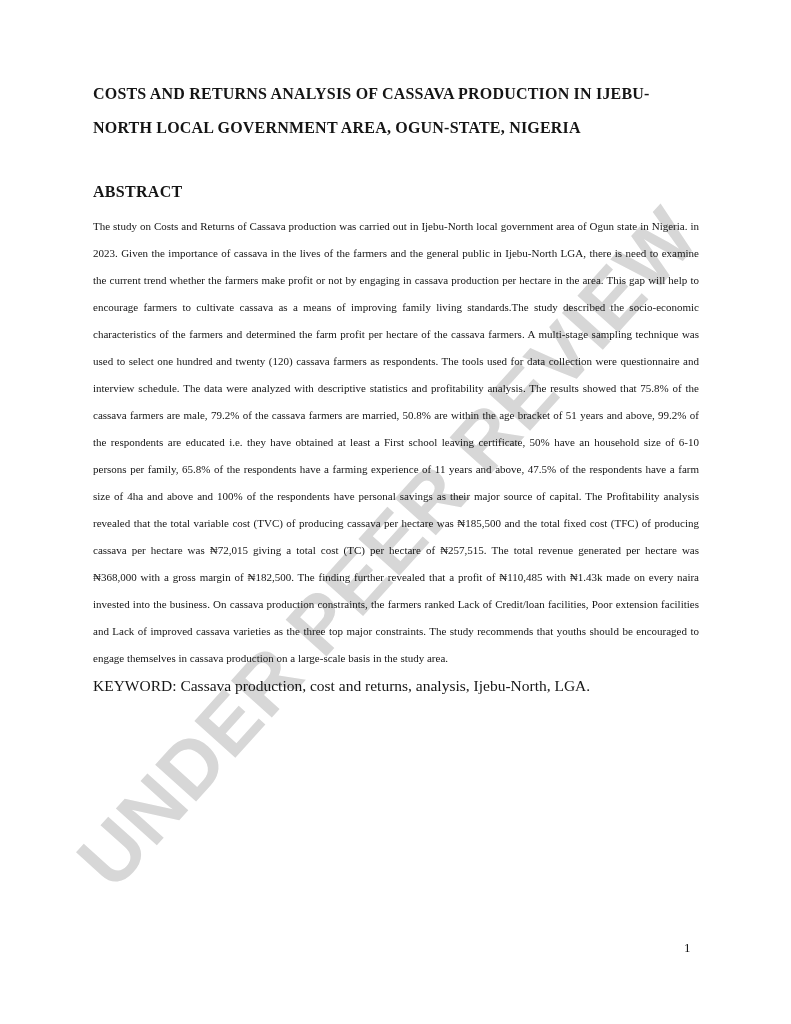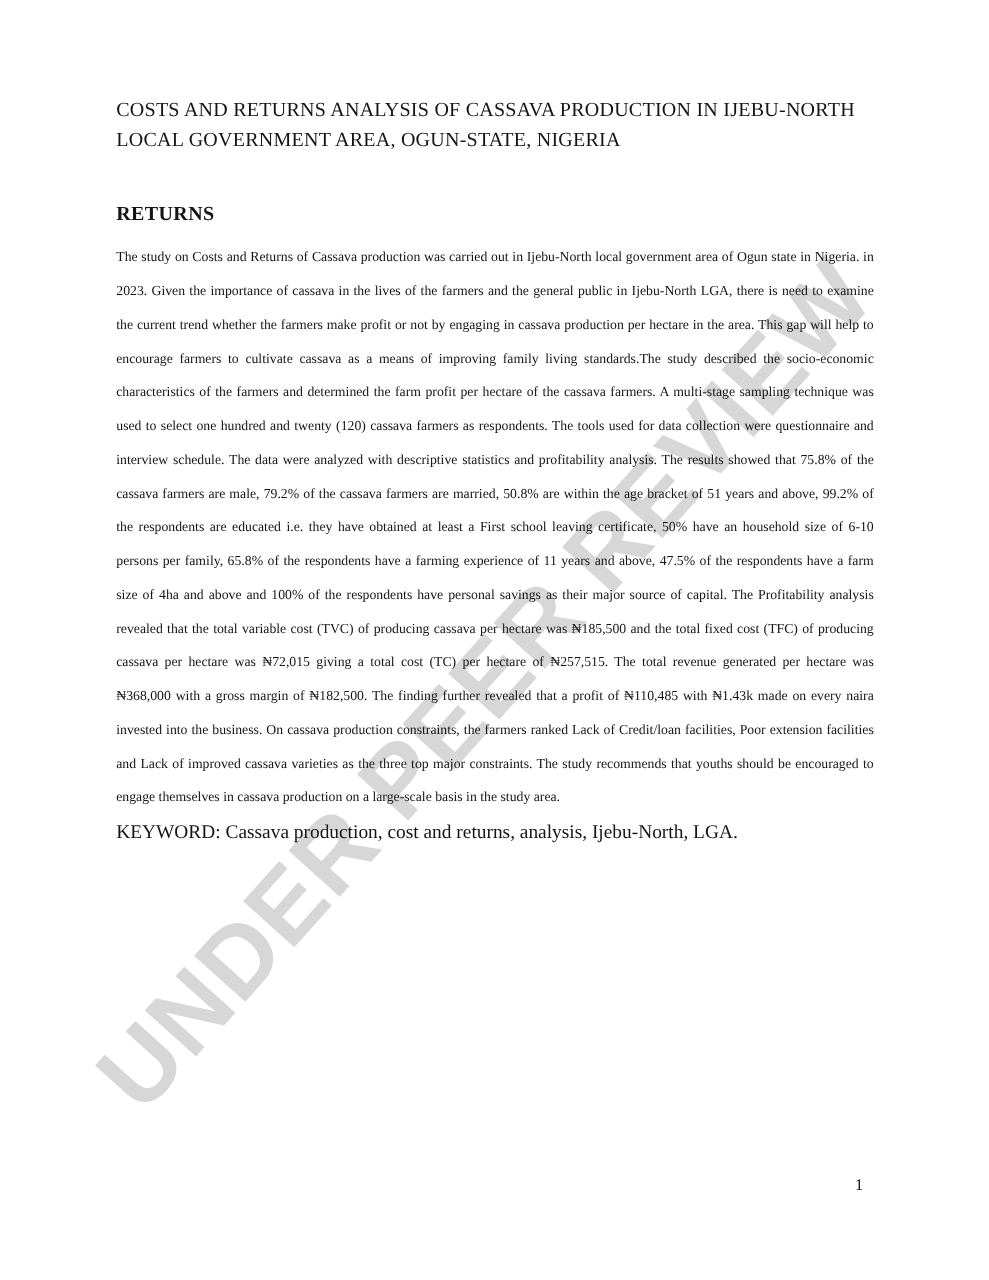--- a/index.html
+++ b/index.html
@@ -31,22 +31,22 @@
     z-index: 0;
     user-select: none;
   }
   .content {
     position: relative;
     z-index: 1;
     padding: 77px 92px 0 93px;
   }
   .doc-title {
     font-size: 16px;
-    line-height: 24px;
-    font-weight: 400;
+    line-height: 34px;
+    font-weight: 700;
     letter-spacing: 0.2px;
     margin: 0;
   }
   .abstract-heading {
     margin-top: 37px;
     font-size: 16px;
     line-height: 20px;
     font-weight: 700;
     letter-spacing: 0.3px;
   }
@@ -75,21 +75,21 @@
 <body>
 
 <div class="page">
 
   <div class="watermark">UNDER PEER REVIEW</div>
 
   <div class="content">
 
     <p class="doc-title">COSTS AND RETURNS ANALYSIS OF CASSAVA PRODUCTION IN IJEBU-NORTH LOCAL GOVERNMENT AREA, OGUN-STATE, NIGERIA</p>
 
-    <div class="abstract-heading">RETURNS</div>
+    <div class="abstract-heading">ABSTRACT</div>
 
     <div class="abstract-text">The study on Costs and Returns of Cassava production was carried out in Ijebu-North local government area of Ogun state in Nigeria. in 2023. Given the importance of cassava in the lives of the farmers and the general public in Ijebu-North LGA, there is need to examine the current trend whether the farmers make profit or not by engaging in cassava production per hectare in the area. This gap will help to encourage farmers to cultivate cassava as a means of improving family living standards.The study described the socio-economic characteristics of the farmers and determined the farm profit per hectare of the cassava farmers. A multi-stage sampling technique was used to select one hundred and twenty (120) cassava farmers as respondents. The tools used for data collection were questionnaire and interview schedule. The data were analyzed with descriptive statistics and profitability analysis. The results showed that 75.8% of the cassava farmers are male, 79.2% of the cassava farmers are married, 50.8% are within the age bracket of 51 years and above, 99.2% of the respondents are educated i.e. they have obtained at least a First school leaving certificate, 50% have an household size of 6-10 persons per family, 65.8% of the respondents have a farming experience of 11 years and above, 47.5% of the respondents have a farm size of 4ha and above and 100% of the respondents have personal savings as their major source of capital. The Profitability analysis revealed that the total variable cost (TVC) of producing cassava per hectare was ₦185,500 and the total fixed cost (TFC) of producing cassava per hectare was ₦72,015 giving a total cost (TC) per hectare of ₦257,515. The total revenue generated per hectare was ₦368,000 with a gross margin of ₦182,500. The finding further revealed that a profit of ₦110,485 with ₦1.43k made on every naira invested into the business. On cassava production constraints, the farmers ranked Lack of Credit/loan facilities, Poor extension facilities and Lack of improved cassava varieties as the three top major constraints. The study recommends that youths should be encouraged to engage themselves in cassava production on a large-scale basis in the study area.</div>
 
     <div class="keywords-line">KEYWORD: Cassava production, cost and returns, analysis, Ijebu-North, LGA.</div>
 
   </div>
 
   <div class="page-number">1</div>
 
 </div>

